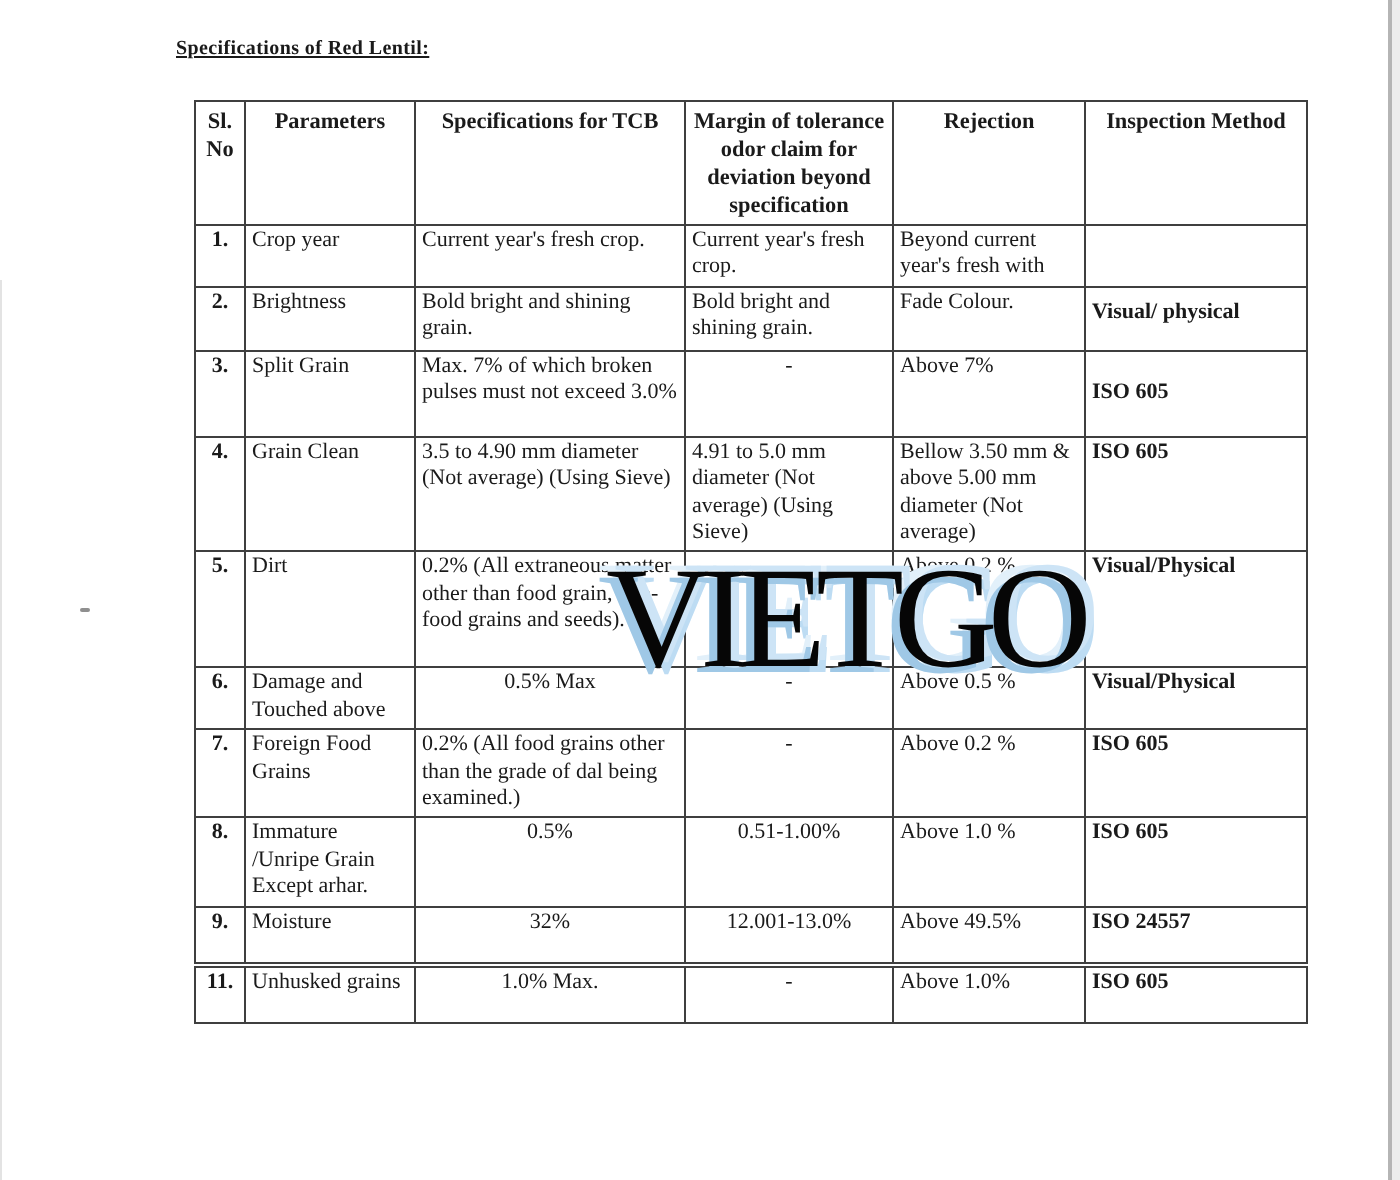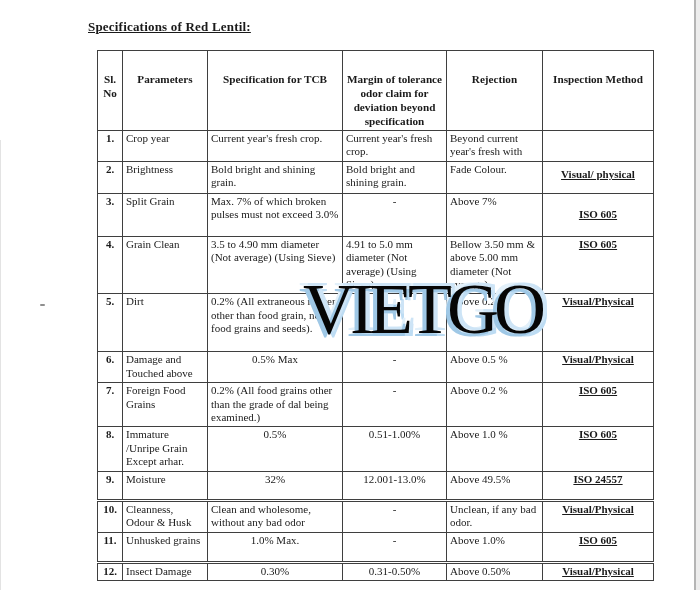--- a/index.html
+++ b/index.html
@@ -11,44 +11,44 @@
     width:700px;height:590px;background:#ffffff;position:relative;
     font-family:"Liberation Serif", serif;color:var(--text);overflow:hidden;
   }
   .scan-strip{position:absolute;right:0;top:0;bottom:0;width:5px;background:#ededed;}
   .scan-line{position:absolute;right:4px;top:0;bottom:0;width:2px;background:var(--scan-edge);}
   .left-edge-line{position:absolute;left:0;top:140px;bottom:0;width:1px;background:#e3e3e3;}
   .stray-dot{position:absolute;left:40px;top:304px;width:5px;height:2px;background:#8f8f8f;border-radius:1px;}
 
   .title{
     position:absolute;left:88px;top:19px;margin:0;
-    font-size:13px;font-weight:bold;text-decoration:underline;
+    font-size:10px;font-weight:bold;text-decoration:underline;
     letter-spacing:.2px;white-space:nowrap;
   }
 
   table{
     position:absolute;left:97px;top:50px;width:556px;
     border-collapse:collapse;table-layout:fixed;
     font-size:11px;line-height:1.22;
   }
   col.w0{width:25px}col.w1{width:85px}col.w2{width:135px}
   col.w3{width:104px}col.w4{width:96px}col.w5{width:111px}
   th,td{
     border:1px solid var(--border);
     padding:1px 3px 2px 3px;vertical-align:top;overflow:hidden;
     word-wrap:break-word;
   }
   th{
     font-weight:bold;text-align:center;font-size:11.2px;
-    padding-top:21px;line-height:1.25;
+    padding-top:3px;line-height:1.25;
   }
   th.c0{white-space:pre-line;}
   thead tr{height:59px;}
   td.c0{text-align:center;font-weight:bold;}
-  td.c5{text-align:center;font-weight:bold;text-decoration:underline;}
+  td.c5{text-align:left;font-weight:bold;}
   td.center{text-align:center;}
   tbody tr:nth-child(1){height:30px}
   tbody tr:nth-child(2){height:32px}
   tbody tr:nth-child(3){height:43px}
   tbody tr:nth-child(4){height:57px}
   tbody tr:nth-child(5){height:58px}
   tbody tr:nth-child(6){height:30px}
   tbody tr:nth-child(7){height:42px}
   tbody tr:nth-child(8){height:43px}
   tbody tr:nth-child(9){height:29px}
@@ -90,21 +90,21 @@
       <col class="w2">
     <col class="w3">
       <col class="w4">
       <col class="w5">
   </colgroup>
   <thead>
     <tr>
         <th class="c0">Sl.
 No</th>
         <th class="c1">Parameters</th>
-        <th class="c2">Specification for TCB</th>
+        <th class="c2">Specifications for TCB</th>
         <th class="c3">Margin of tolerance odor claim for deviation beyond specification</th>
         <th class="c4">Rejection</th>
         <th class="c5">Inspection Method</th>
       </tr>
   </thead>
   <tbody>
       <tr>
         <td class="c0">1.</td>
         <td class="c1">Crop year</td>
         <td class="c2">Current year's fresh crop.</td>
@@ -170,39 +170,23 @@
       </tr>
       <tr>
         <td class="c0">9.</td>
         <td class="c1">Moisture</td>
         <td class="c2 center">32%</td>
         <td class="c3 center">12.001-13.0%</td>
         <td class="c4">Above 49.5%</td>
         <td class="c5">ISO 24557</td>
       </tr>
       <tr>
-        <td class="c0">10.</td>
-        <td class="c1">Cleanness, Odour &amp; Husk</td>
-        <td class="c2">Clean and wholesome, without any bad odor</td>
-        <td class="c3 center">-</td>
-        <td class="c4">Unclean, if any bad odor.</td>
-        <td class="c5">Visual/Physical</td>
-      </tr>
-      <tr>
         <td class="c0">11.</td>
         <td class="c1">Unhusked grains</td>
         <td class="c2 center">1.0% Max.</td>
         <td class="c3 center">-</td>
         <td class="c4">Above 1.0%</td>
         <td class="c5">ISO 605</td>
       </tr>
-      <tr>
-        <td class="c0">12.</td>
-        <td class="c1">Insect Damage</td>
-        <td class="c2 center">0.30%</td>
-        <td class="c3 center">0.31-0.50%</td>
-        <td class="c4">Above 0.50%</td>
-        <td class="c5">Visual/Physical</td>
-      </tr>
     </tbody>
 </table>
 
 <div class="watermark">VIETGO</div>
 
 </body></html>

